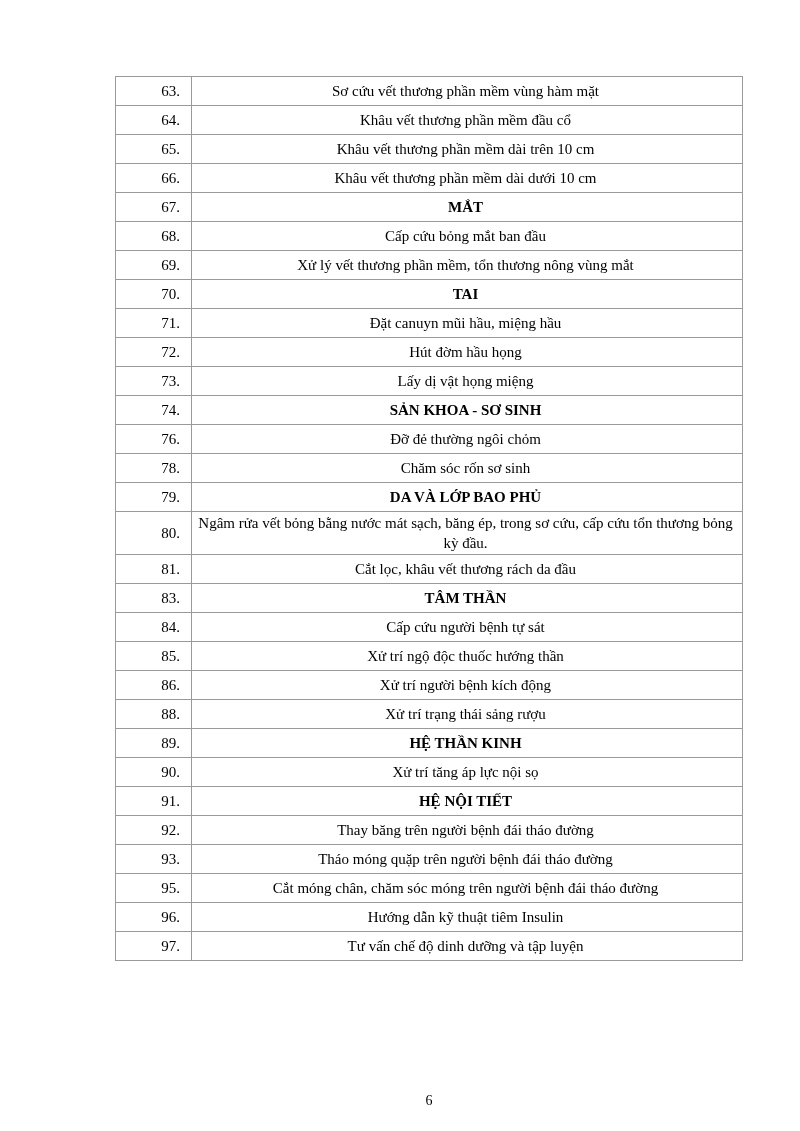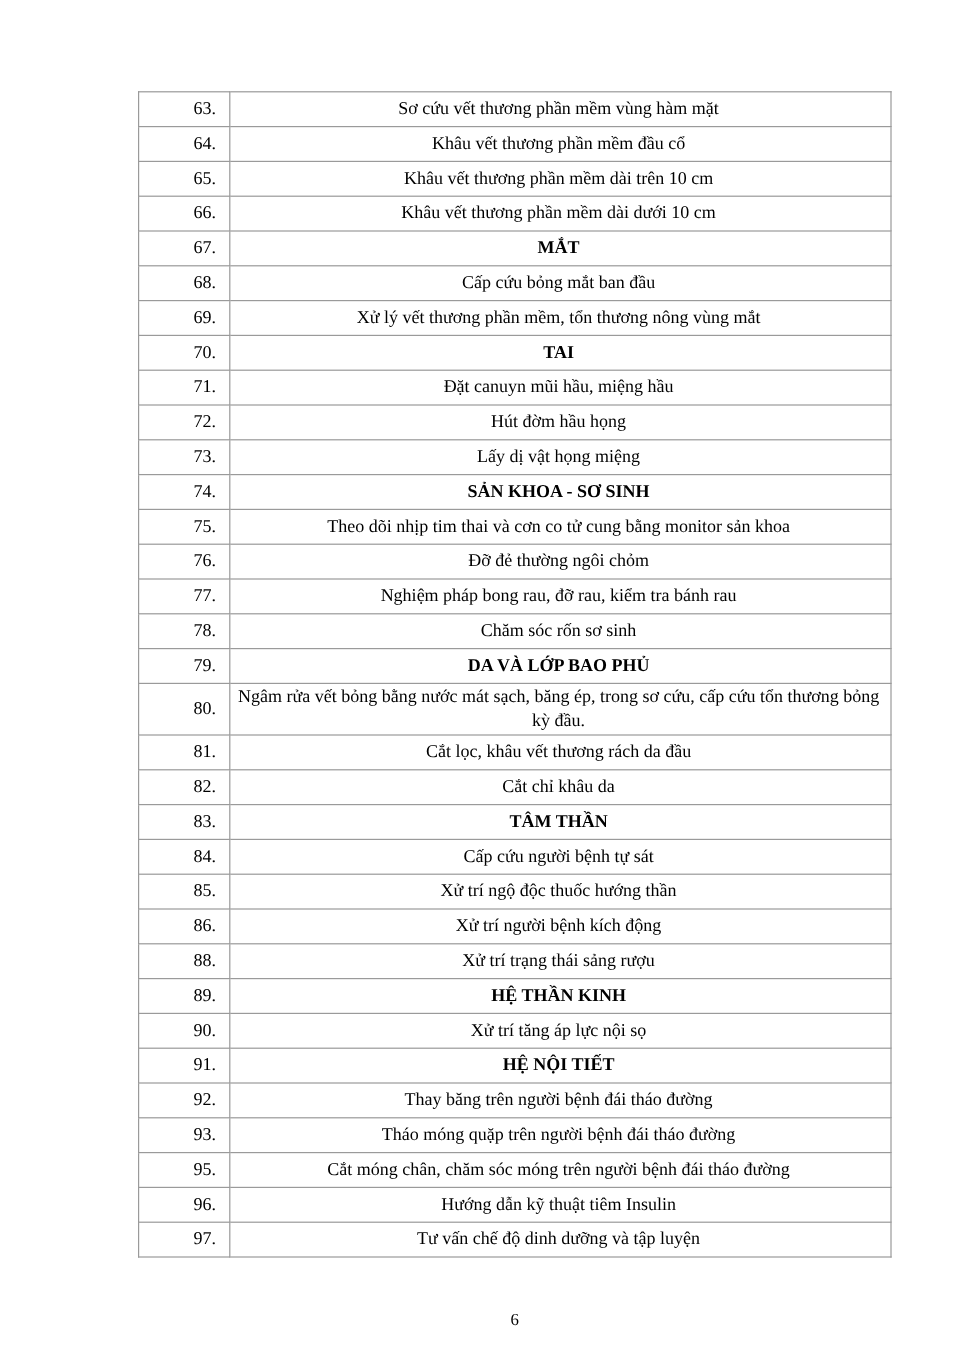--- a/index.html
+++ b/index.html
@@ -105,50 +105,38 @@
         </tr>
         <tr>
           <td class="num-cell">73.</td>
           <td class="name-cell">Lấy dị vật họng miệng</td>
         </tr>
         <tr class="section">
           <td class="num-cell">74.</td>
           <td class="name-cell">SẢN KHOA - SƠ SINH</td>
         </tr>
         <tr>
-          <td class="num-cell">75.</td>
-          <td class="name-cell">Theo dõi nhịp tim thai và cơn co tử cung bằng monitor sản khoa</td>
-        </tr>
-        <tr>
           <td class="num-cell">76.</td>
           <td class="name-cell">Đỡ đẻ thường ngôi chỏm</td>
-        </tr>
-        <tr>
-          <td class="num-cell">77.</td>
-          <td class="name-cell">Nghiệm pháp bong rau, đỡ rau, kiểm tra bánh rau</td>
         </tr>
         <tr>
           <td class="num-cell">78.</td>
           <td class="name-cell">Chăm sóc rốn sơ sinh</td>
         </tr>
         <tr class="section">
           <td class="num-cell">79.</td>
           <td class="name-cell">DA VÀ LỚP BAO PHỦ</td>
         </tr>
         <tr>
           <td class="num-cell">80.</td>
           <td class="name-cell">Ngâm rửa vết bỏng bằng nước mát sạch, băng ép, trong sơ cứu, cấp cứu tổn thương bỏng kỳ đầu.</td>
         </tr>
         <tr>
           <td class="num-cell">81.</td>
           <td class="name-cell">Cắt lọc, khâu vết thương rách da đầu</td>
-        </tr>
-        <tr>
-          <td class="num-cell">82.</td>
-          <td class="name-cell">Cắt chỉ khâu da</td>
         </tr>
         <tr class="section">
           <td class="num-cell">83.</td>
           <td class="name-cell">TÂM THẦN</td>
         </tr>
         <tr>
           <td class="num-cell">84.</td>
           <td class="name-cell">Cấp cứu người bệnh tự sát</td>
         </tr>
         <tr>

